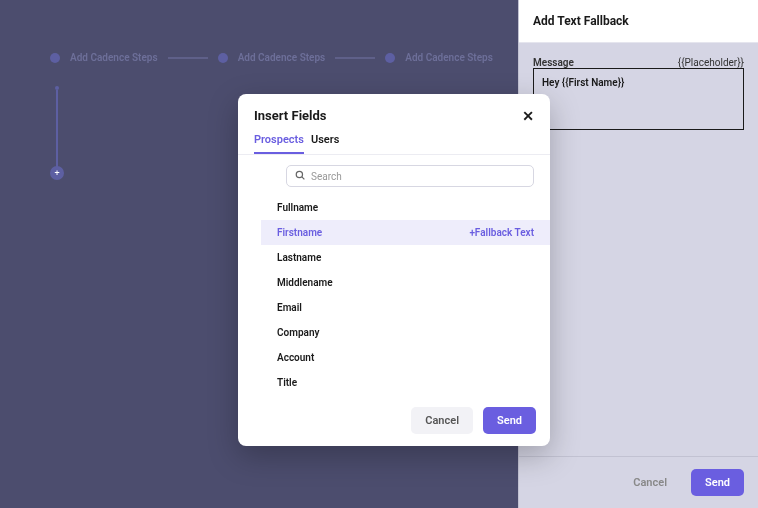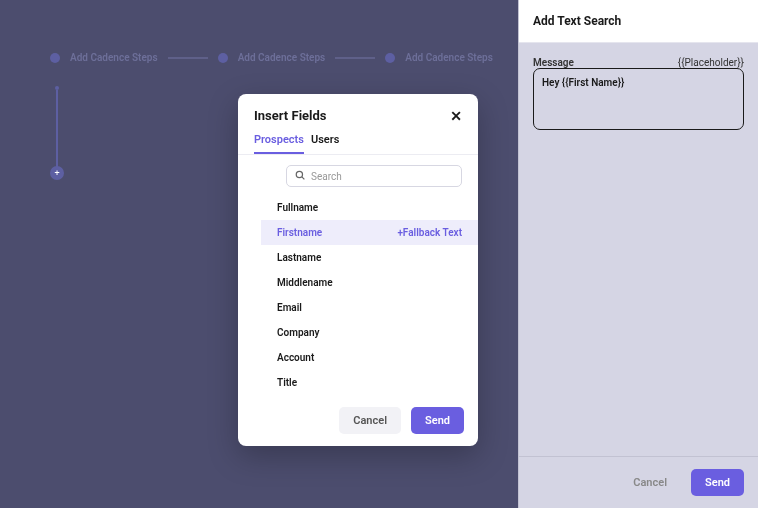--- a/index.html
+++ b/index.html
@@ -17,28 +17,28 @@
 .timeline-circle { position: absolute; top: 166px; left: 50px; width: 14px; height: 14px; border-radius: 50%; background: #5d5fa2; display: flex; align-items: center; justify-content: center; color: #ffffff; font-size: 9px; line-height: 1; }
 
 
 .side-panel { position: absolute; right: 0; top: 0; width: 240px; height: 508px; background: #d5d5e4; border-left: 1px solid #c2c2d2; display: flex; flex-direction: column; }
 .side-header { padding: 14px; background: #ffffff; border-bottom: 1px solid #e5e5ee; }
 .side-title { font-size: 12px; font-weight: 700; color: #1a1a1a; }
 .side-body { padding: 14px; flex: 1; }
 .label-row { display: flex; justify-content: space-between; align-items: center; }
 .field-label { font-size: 10px; font-weight: 600; color: #333; }
 .placeholder-link { font-size: 10px; font-weight: 400; color: #333; cursor: pointer; }
-.msg-area { width: 100%; height: 62px; border: 1.5px solid #1a1a1a; border-radius: 7px; padding: 8px; font-size: 10px; font-weight: 600; color: #1a1a1a; background: #d5d5e4; resize: none; outline: none; }
+.msg-area { width: 100%; height: 62px; border: 1.5px solid #1a1a1a; border-radius: 0; padding: 8px; font-size: 10px; font-weight: 600; color: #1a1a1a; background: #d5d5e4; resize: none; outline: none; }
 .side-footer { padding: 12px 14px; border-top: 1px solid #c2c2d2; display: flex; justify-content: flex-end; gap: 10px; }
 .btn { border: none; border-radius: 5px; padding: 7px 14px; font-size: 11px; font-weight: 600; cursor: pointer; }
 .btn-ghost { background: transparent; color: #888; }
 .btn-primary { background: #6a5ee0; color: #fff; }
 
 
-.modal { position: absolute; top: 94px; left: 238px; width: 240px; background: #ffffff; border-radius: 8px; box-shadow: 0 10px 30px rgba(0,0,0,0.25); display: flex; flex-direction: column; }
+.modal { position: absolute; top: 94px; left: 238px; width: 312px; background: #ffffff; border-radius: 8px; box-shadow: 0 10px 30px rgba(0,0,0,0.25); display: flex; flex-direction: column; }
 .modal-head { padding: 14px 16px 10px; display: flex; justify-content: space-between; align-items: center; }
 .modal-title { font-size: 13px; font-weight: 700; color: #1a1a1a; }
 .close-btn { cursor: pointer; font-size: 14px; font-weight: 700; color: #1a1a1a; line-height: 1; background: none; border: none; padding: 0; }
 .tabs { display: flex; gap: 7px; padding: 0 16px; }
 .tab { font-size: 11px; font-weight: 600; padding-bottom: 6px; cursor: pointer; color: #1a1a1a; border-bottom: 2px solid transparent; }
 .tab.active { color: #6a5ee0; border-bottom-color: #6a5ee0; }
 .divider { height: 1px; background: #ececf2; }
 .search-wrap { padding: 10px 16px 8px; margin-left: 32px; }
 .search-box { display: flex; align-items: center; border: 1px solid #d7d7e2; border-radius: 5px; padding: 4px 8px; gap: 6px; }
 .search-icon { font-size: 10px; color: #666; }
@@ -66,21 +66,21 @@
 </div>
 
 <span class="timeline-top-dot"></span>
 <span class="timeline-line"></span>
 <span class="timeline-circle">
   <span>+</span>
 </span>
 
 <aside class="side-panel">
   <div class="side-header">
-    <div class="side-title">Add Text Search</div>
+    <div class="side-title">Add Text Fallback</div>
   </div>
   <div class="side-body">
     <div class="label-row">
       <span class="field-label">Message</span>
       <span class="placeholder-link">{{Placeholder}}</span>
     </div>
     <textarea class="msg-area" style="">Hey {{First Name}}</textarea>
   </div>
   <div class="side-footer">
     <button class="btn btn-ghost">Cancel</button>

